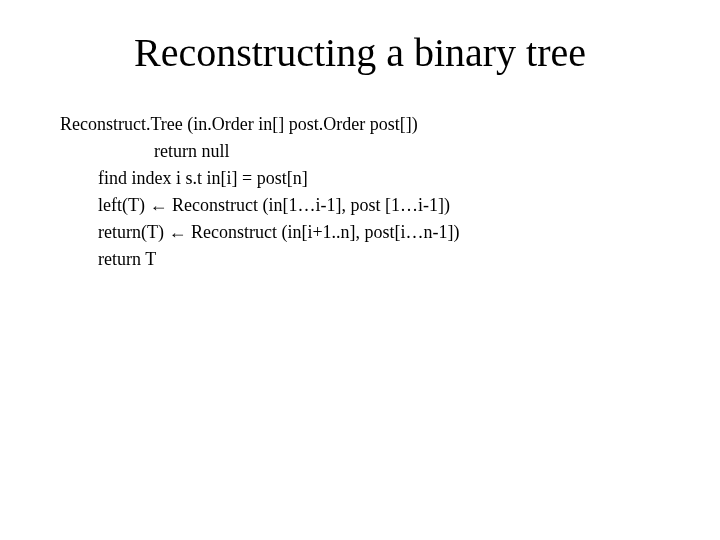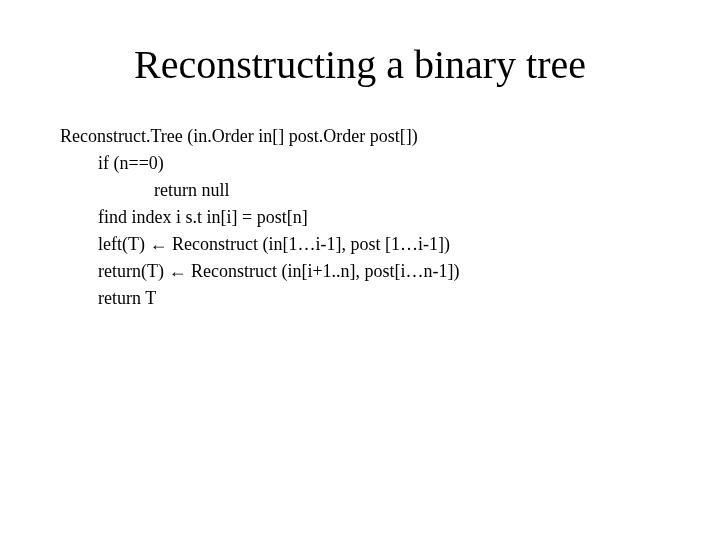--- a/index.html
+++ b/index.html
@@ -12,21 +12,21 @@
       height: 540px;
       background: #ffffff;
       font-family: "Times New Roman", Times, serif;
       color: #000000;
       padding: 0;
       overflow: hidden;
     }
     .slide {
       width: 100%;
       height: 100%;
-      padding: 36px 60px 40px 60px;
+      padding: 24px 60px 40px 60px;
     }
     .title {
       font-size: 40px;
       font-weight: normal;
       text-align: center;
       margin-bottom: 35px;
       margin-top: 5px;
     }
     .code-block {
       font-size: 18px;
@@ -45,20 +45,19 @@
       font-family: Arial, sans-serif;
     }
   </style>
 </head>
 <body>
 
 <div class="slide">
   <h1 class="title">Reconstructing a binary tree</h1>
   <div class="code-block">
     <div class="line">Reconstruct.Tree (in.Order in[] post.Order post[])</div>
-    <div class="line indent-1">if (n==0)</div>
     <div class="line indent-2">return null</div>
     <div class="line indent-1">find index i s.t in[i] = post[n]</div>
     <div class="line indent-1"><span>left(T) </span><span class="arrow">←</span><span> Reconstruct (in[1…i-1], post [1…i-1])</span></div>
     <div class="line indent-1"><span>return(T) </span><span class="arrow">←</span><span> Reconstruct (in[i+1..n], post[i…n-1])</span></div>
     <div class="line indent-1">return T</div>
   </div>
 </div>
 
 </body></html>

